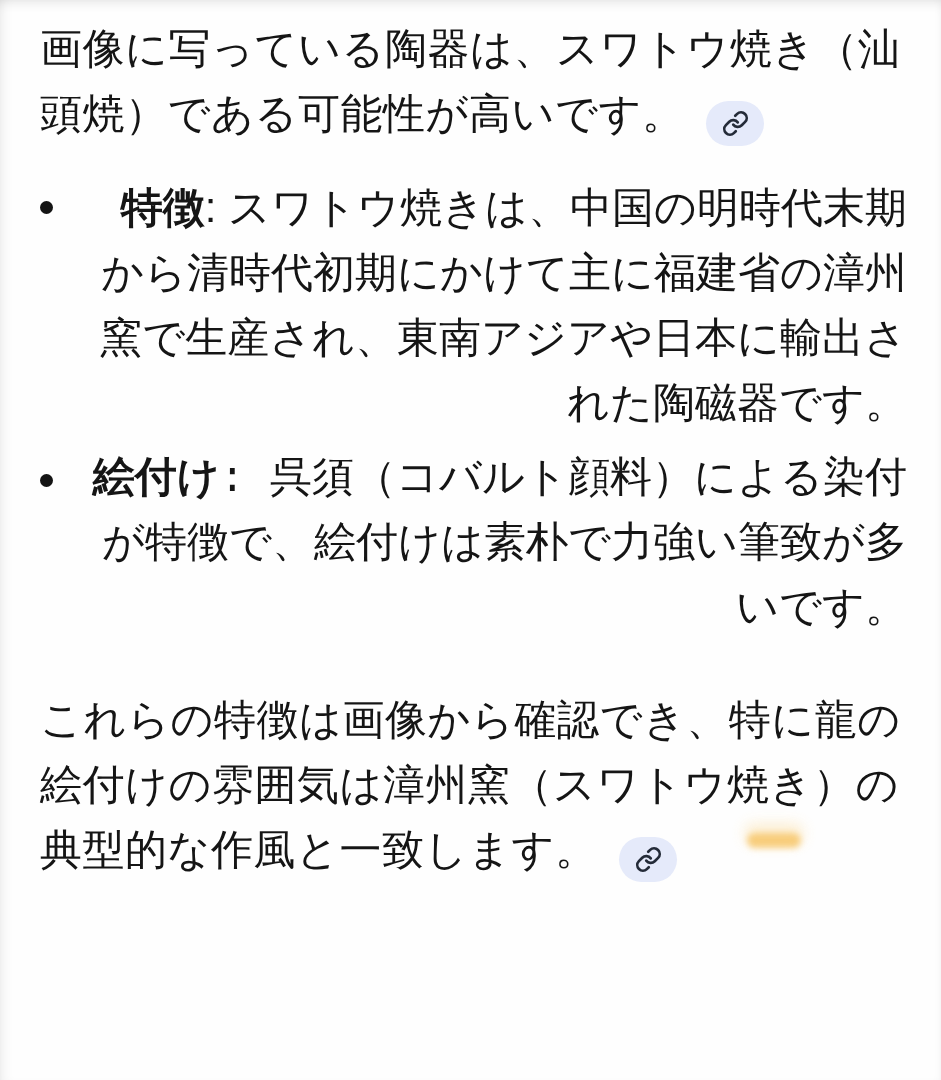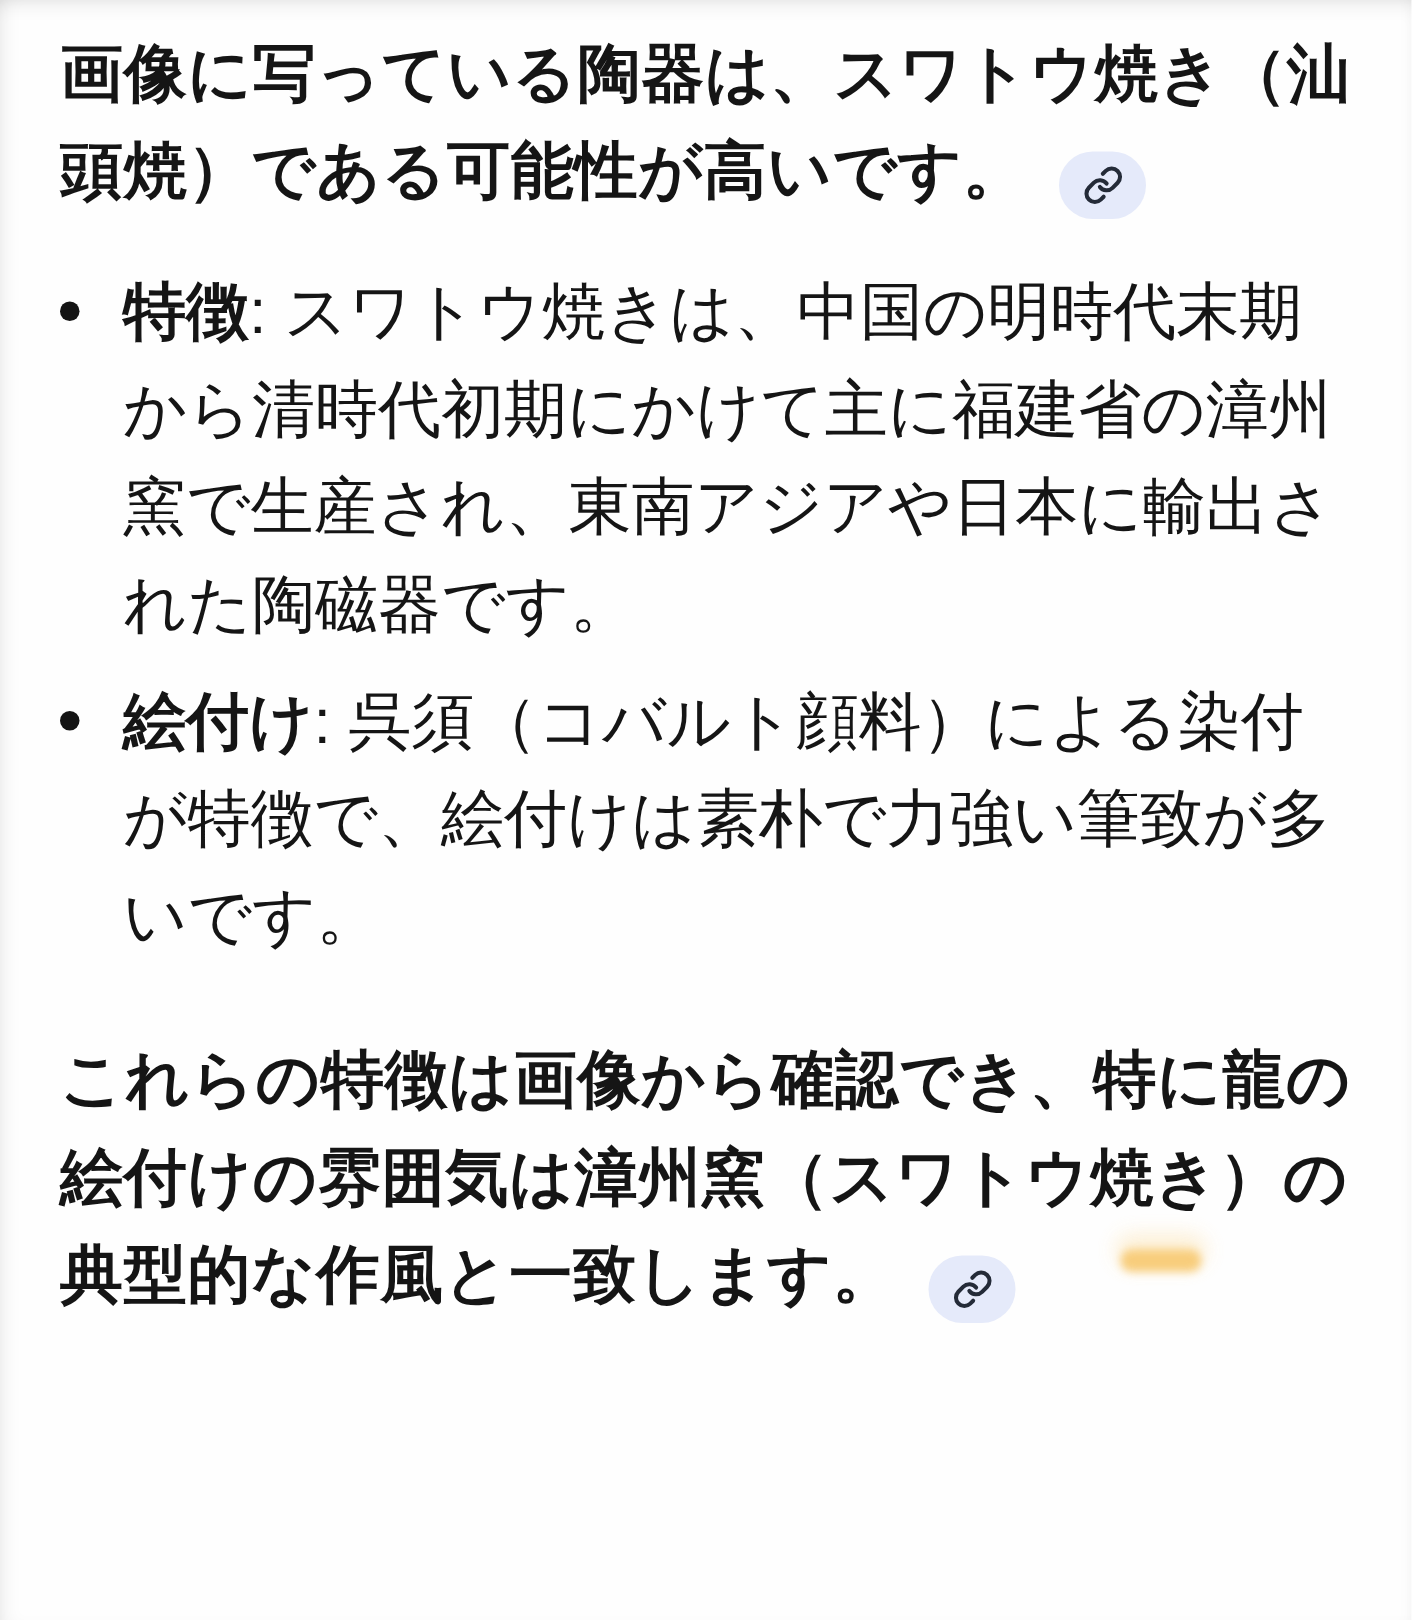--- a/index.html
+++ b/index.html
@@ -17,30 +17,31 @@
     color: #151515;
     font-size: 42px;
     line-height: 65px;
     box-shadow: inset 0 10px 14px -10px rgba(0,0,0,.14),
                 inset 10px 0 14px -10px rgba(0,0,0,.10),
                 inset -8px 0 12px -10px rgba(0,0,0,.06);
   }
   .text-col { padding: 16px 34px 0 40px; }
 
   p { margin: 0; }
-  .para { letter-spacing: 0.5px; font-weight: bold; }
+  .para { letter-spacing: 0.5px; }
   .conclusion { margin-top: 44px; }
 
   ul.features {
     list-style: none;
     margin: 29px 0 0 0;
     padding: 0;
+    text-align: right;
   }
   ul.features li { position: relative; padding-left: 42px; }
-  ul.features li + li { margin-top: 13px; }
+  ul.features li + li { margin-top: 13px; font-family: Liberation Mono, monospace; }
   .bullet {
     position: absolute; left: 0; top: 26px;
     width: 13px; height: 13px; border-radius: 50%;
     background: #141414;
   }
   .term { font-weight: 700; }
 
   .chip {
     display: inline-flex;
     align-items: center; justify-content: center;

